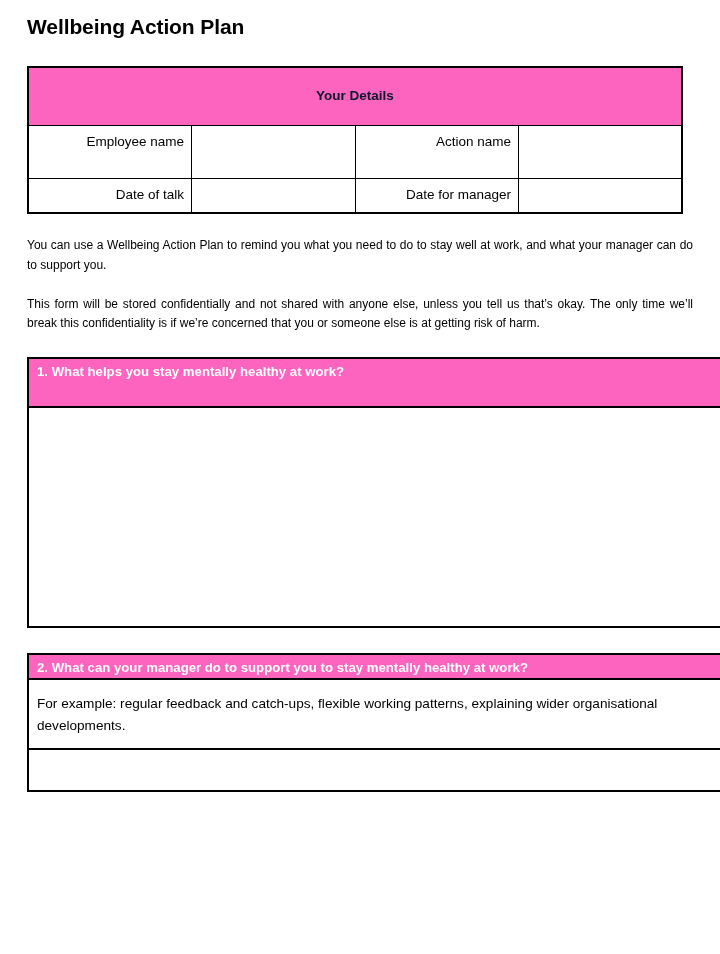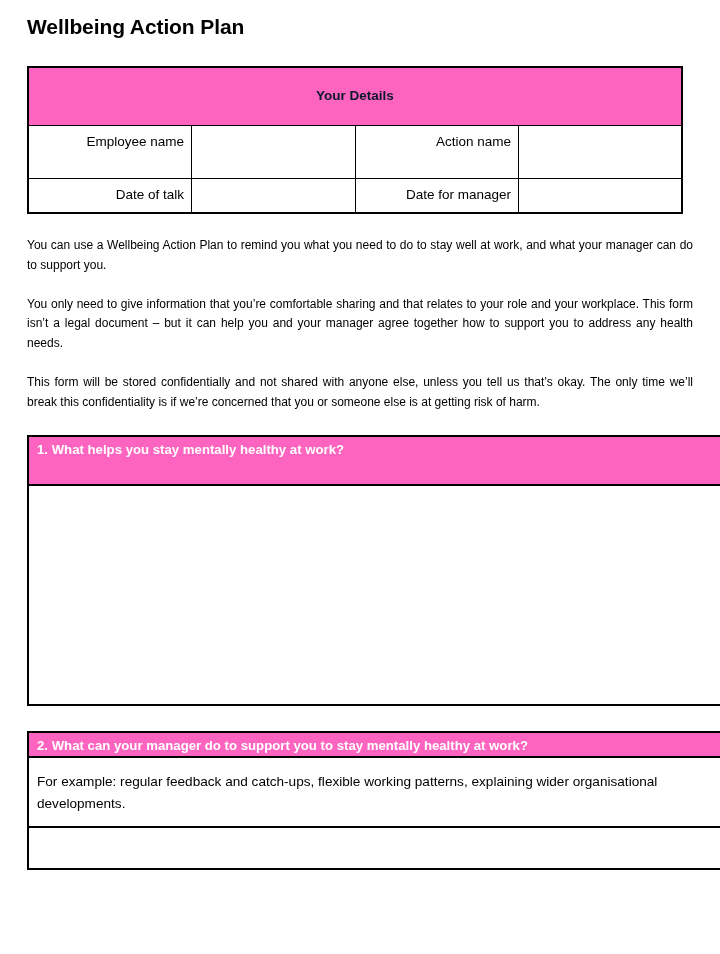--- a/index.html
+++ b/index.html
@@ -149,21 +149,20 @@
         <td class="col-label">Date of talk</td>
         <td class="col-blank1"></td>
         <td class="col-label2">Date for manager</td>
         <td class="col-blank2"></td>
       </tr>
     </tbody>
   </table>
 
   <div class="intro">
     <p>You can use a Wellbeing Action Plan to remind you what you need to do to stay well at work, and what your manager can do to support you.</p>
-    <p>You only need to give information that you’re comfortable sharing and that relates to your role and your workplace. This form isn’t a legal document – but it can help you and your manager agree together how to support you to address any health needs.</p>
     <p>This form will be stored confidentially and not shared with anyone else, unless you tell us that’s okay. The only time we’ll break this confidentiality is if we’re concerned that you or someone else is at getting risk of harm.</p>
   </div>
 
   <div class="section section-1">
     <div class="section-head tall">1. What helps you stay mentally healthy at work?</div>
     <div class="answer-box ans-1"></div>
   </div>
 
   <div class="section section-2">
     <div class="section-head short">2. What can your manager do to support you to stay mentally healthy at work?</div>

